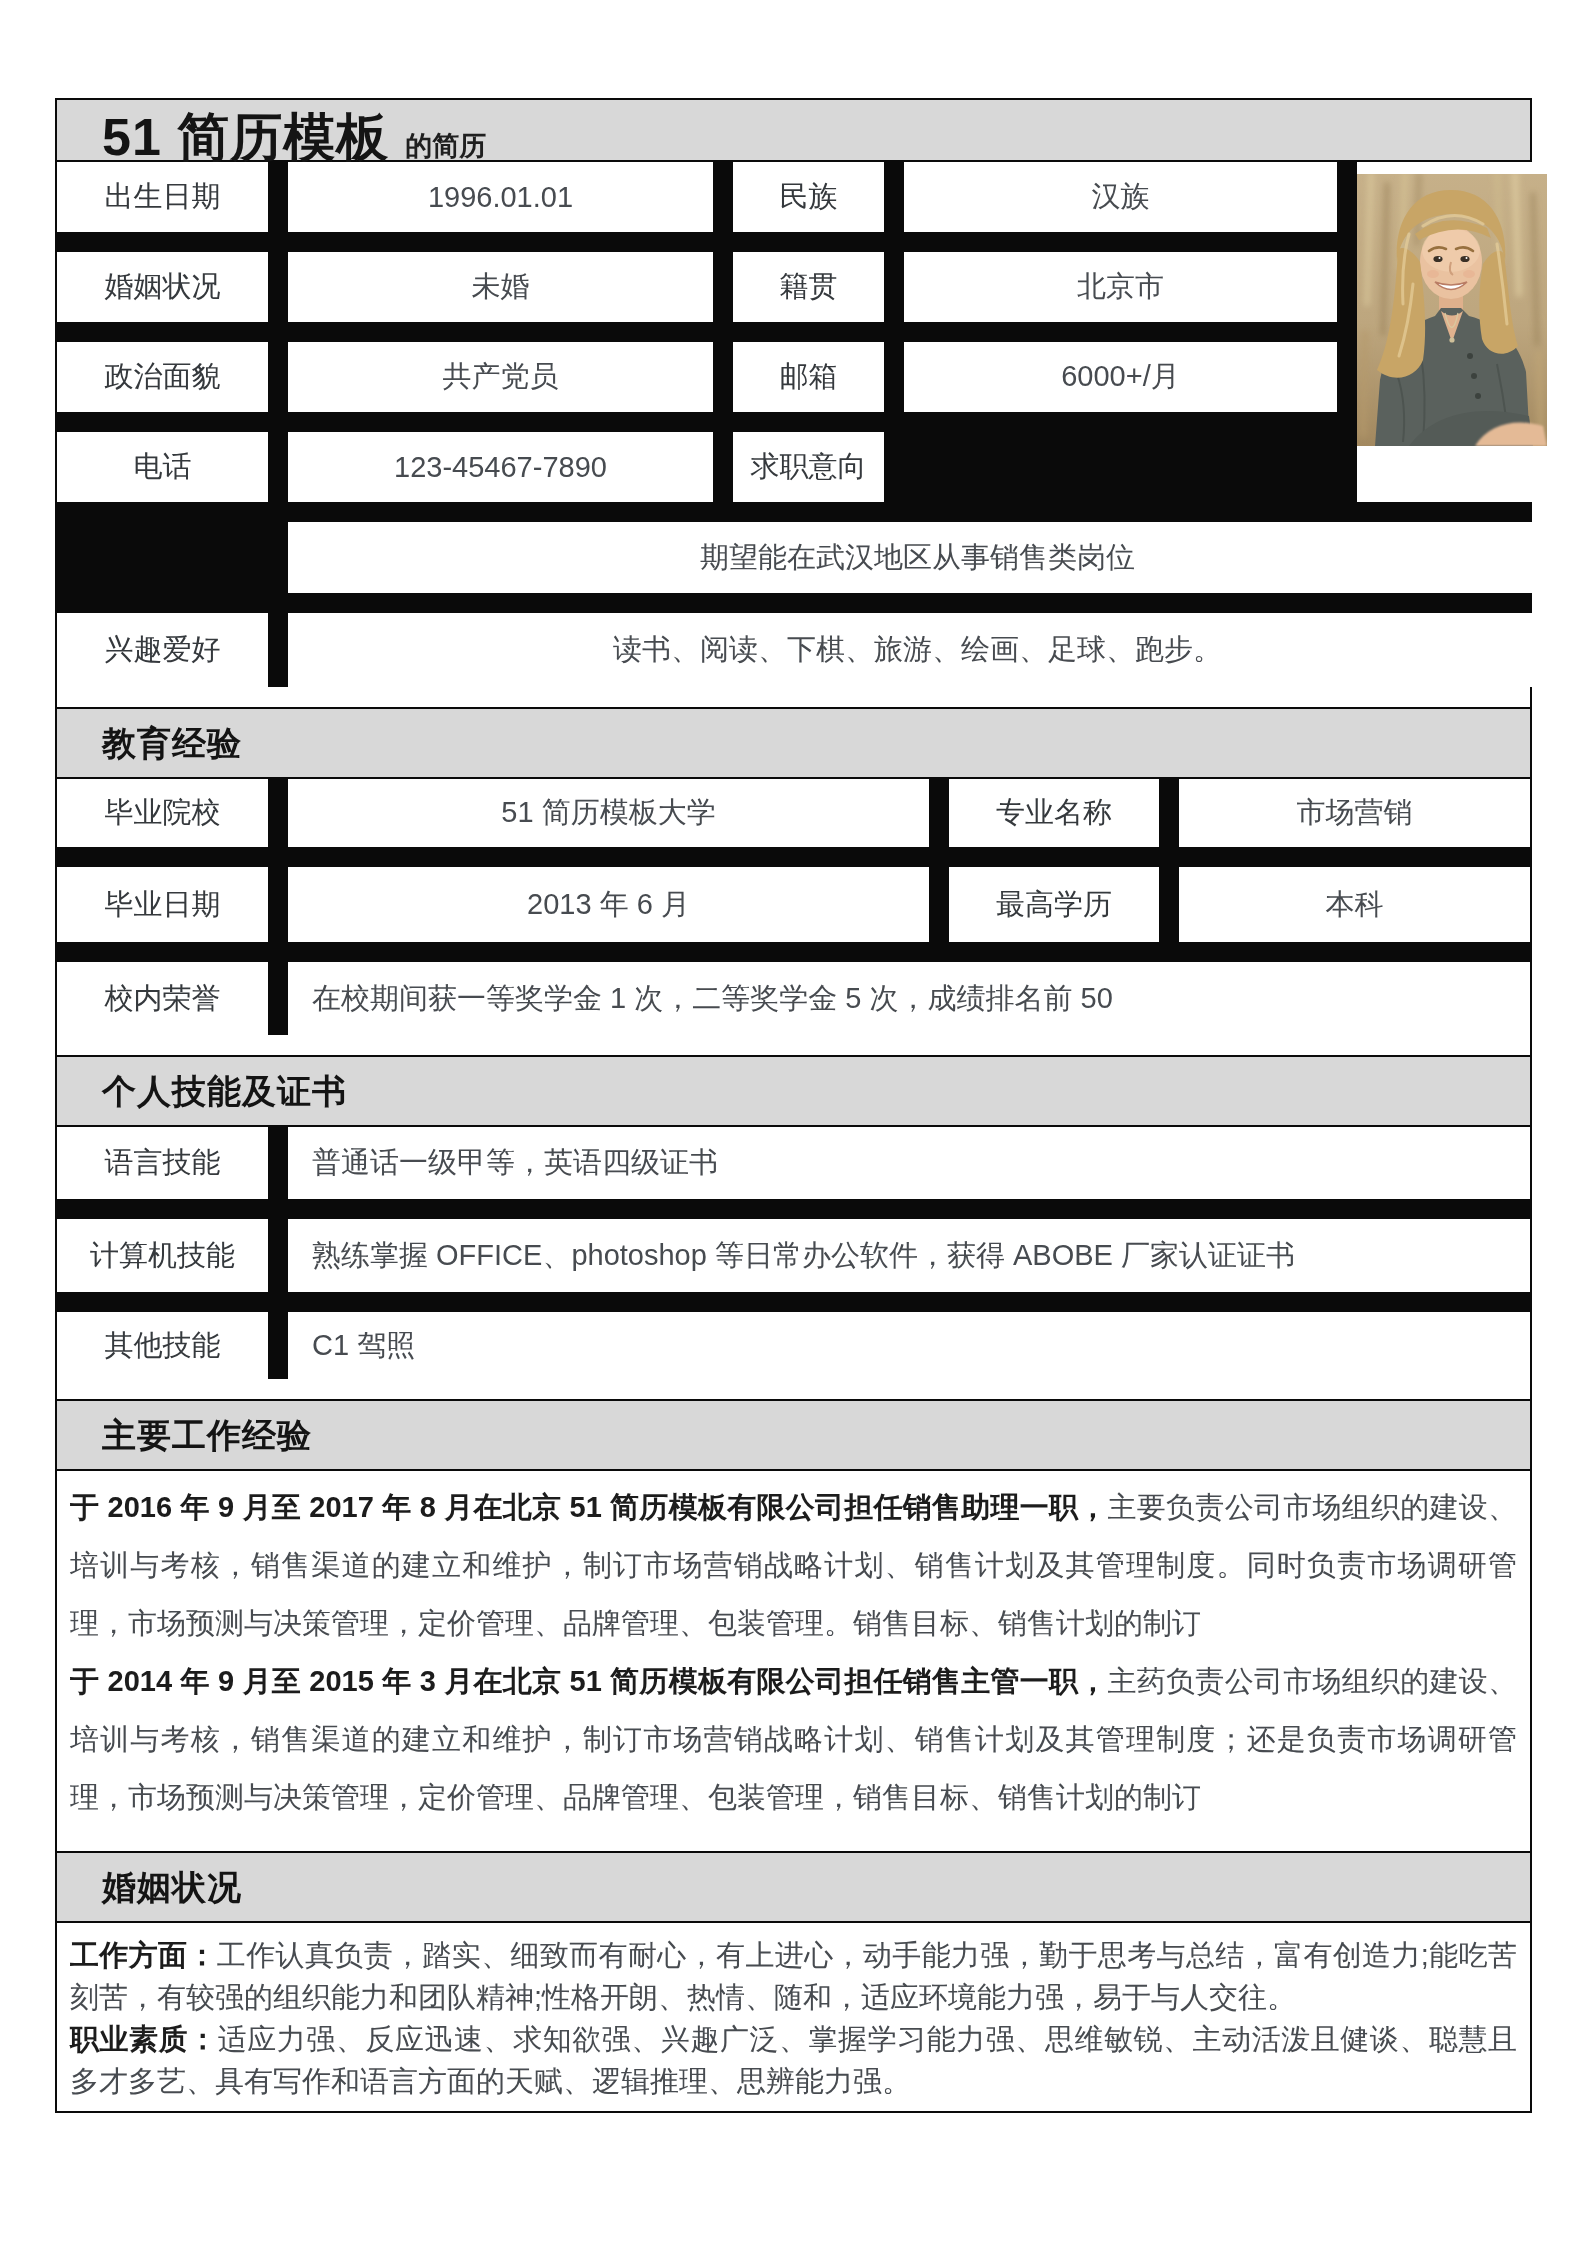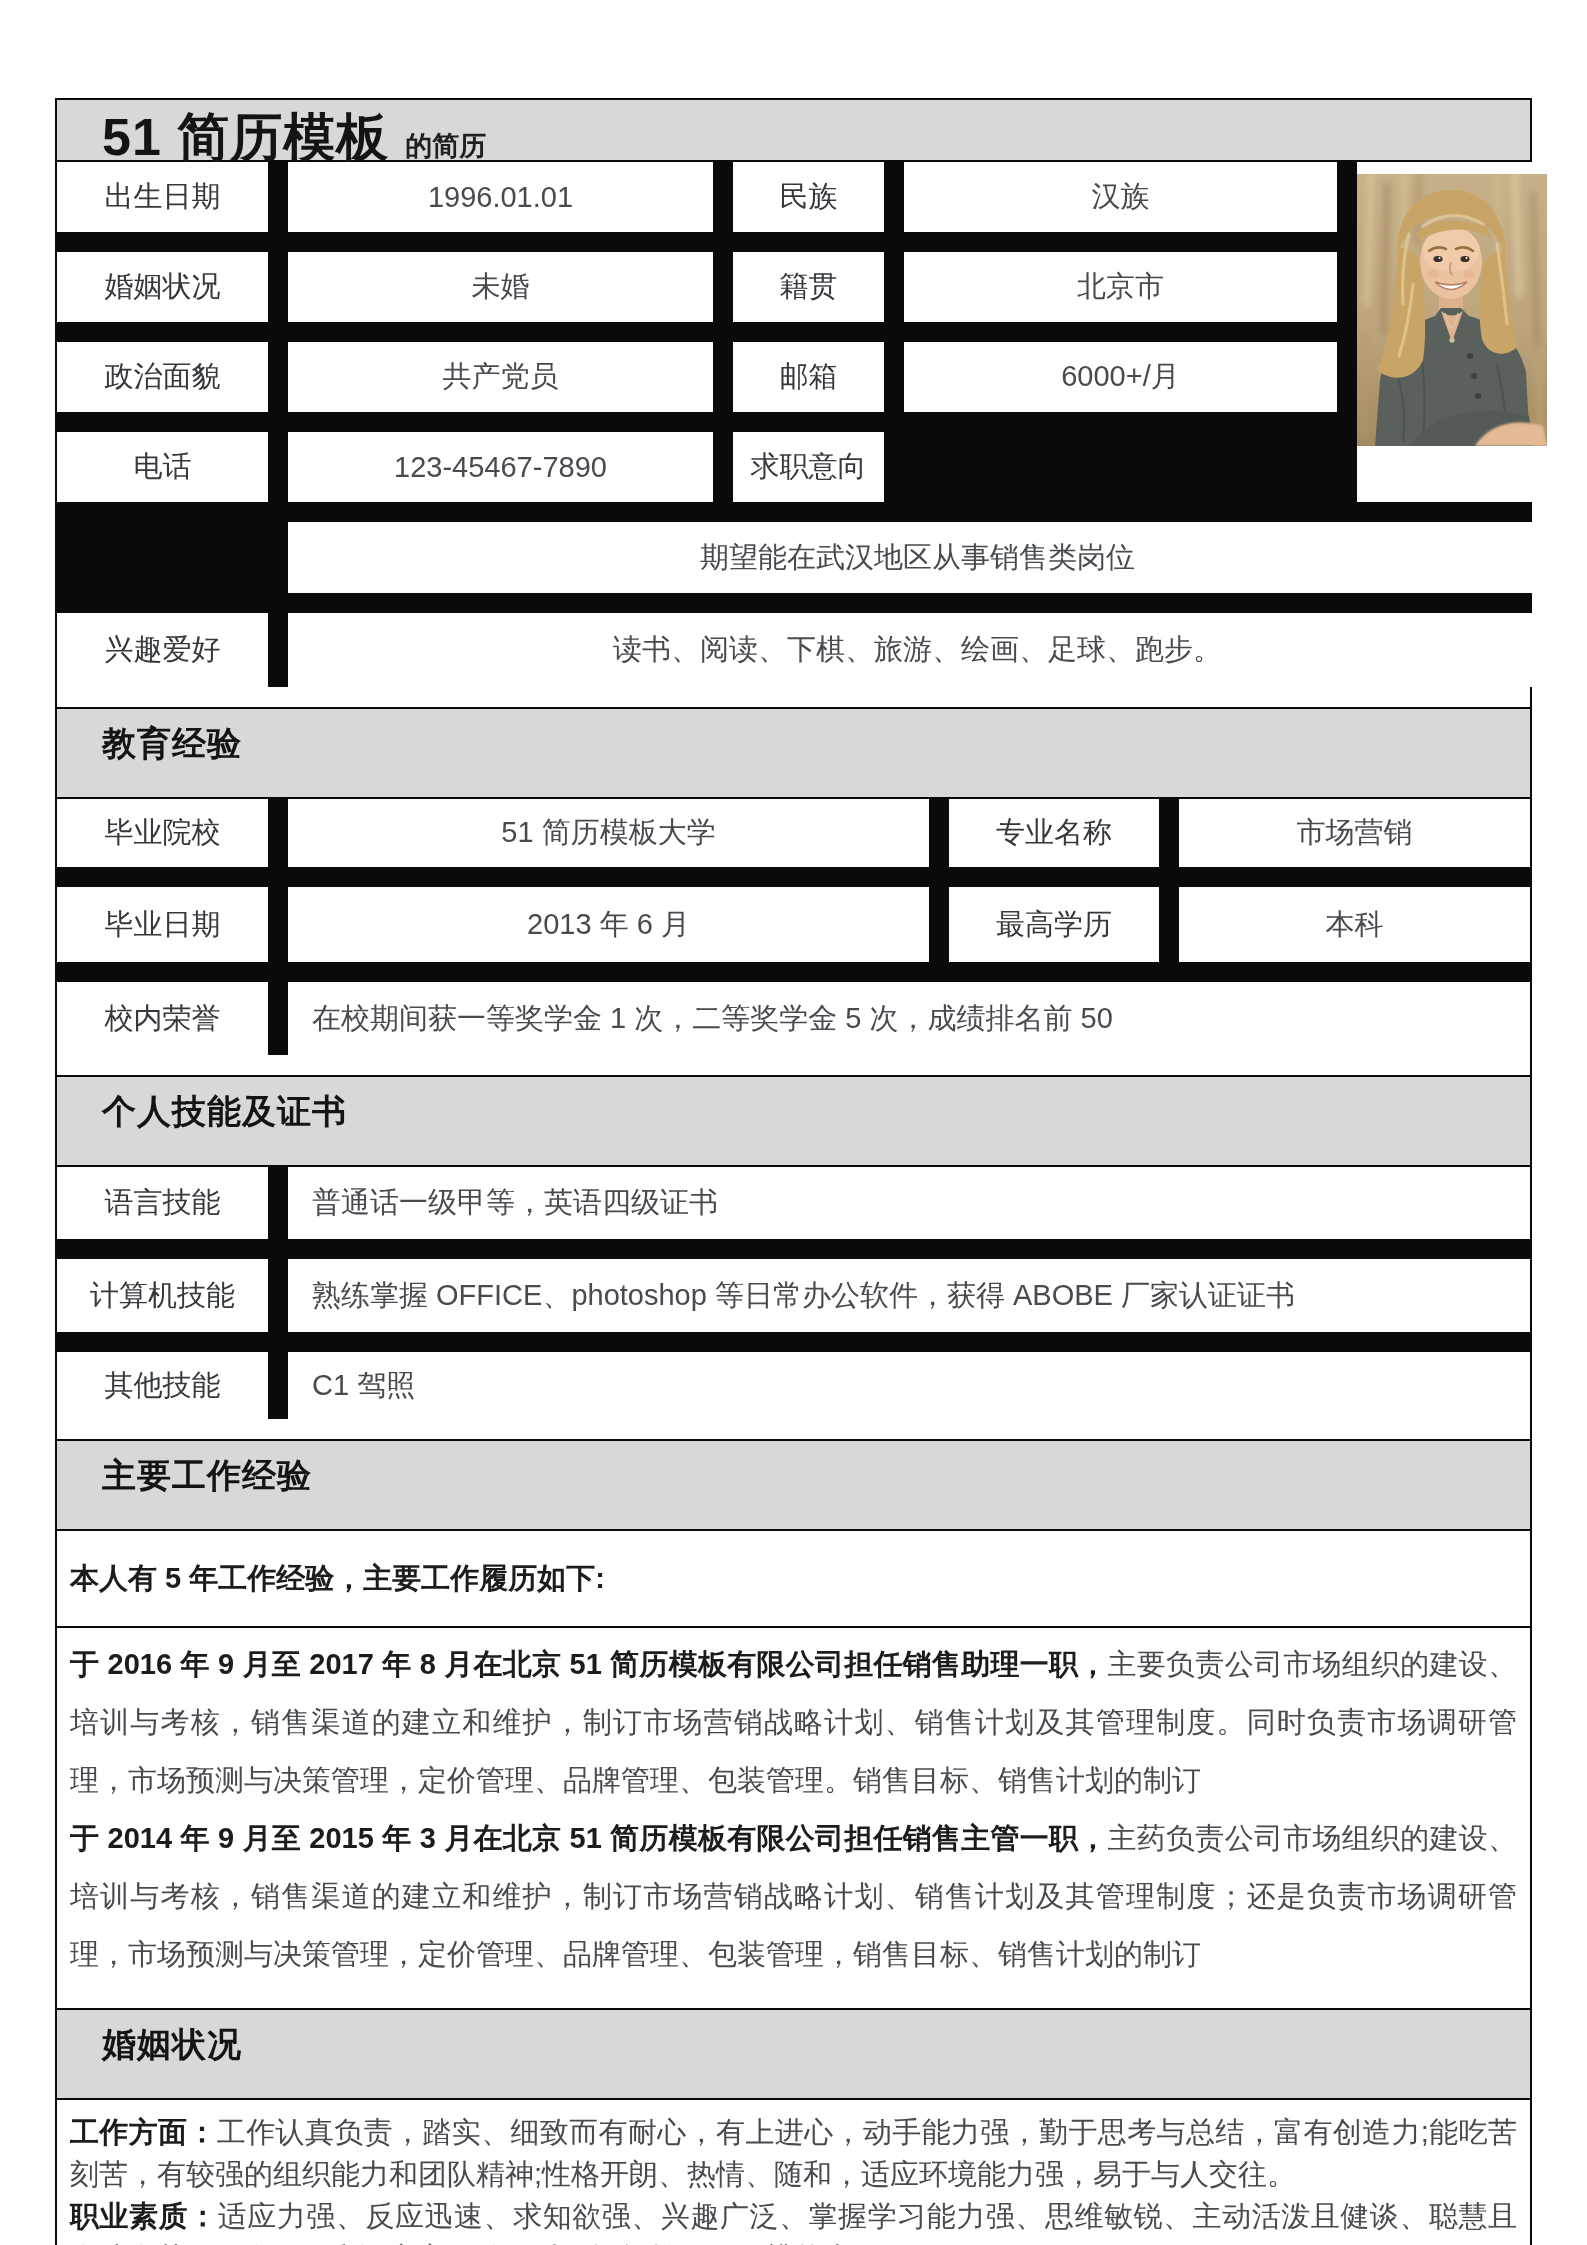--- a/index.html
+++ b/index.html
@@ -3,21 +3,21 @@
 <meta charset="utf-8">
 <style>
   html,body { margin:0; padding:0; background:#ffffff; }
   body { font-family: "Liberation Sans", "DejaVu Sans", sans-serif; }
   .page { position:relative; width:1587px; height:2245px; background:#ffffff; overflow:hidden; }
   .doc  { position:absolute; left:55px; top:98px; width:1477px; }
 
   
   .band { box-sizing:border-box; border:2px solid #0a0a0a; background:#d8d8d8; padding-left:45px; white-space:nowrap; }
   .title-band { height:64px; line-height:74px; }
-  .section-band { height:92px; line-height:68px; margin-top:-2px; }
+  .section-band { height:72px; line-height:68px; margin-top:-2px; }
   .title-name   { font-size:52px; font-weight:700; color:#141414; letter-spacing:1px; }
   .title-suffix { font-size:27px; font-weight:700; color:#1f1f1f; margin-left:16px; }
   .section-title{ font-size:34px; font-weight:700; color:#141414; letter-spacing:1px; }
 
   
   .tbl { display:grid; gap:20px; background:#0a0a0a; border:2px solid #0a0a0a; margin-top:-2px; }
   .tbl > div { background:#ffffff; display:flex; align-items:center; justify-content:center; font-size:29px; }
   .lbl { color:#35393d; }
   .val { color:#474b50; }
   .leftal { justify-content:flex-start !important; padding-left:24px; }
@@ -189,21 +189,20 @@
       <div class="lbl">其他技能</div>
       <div class="val leftal">C1 驾照</div>
     </div>
 
     <div class="spacer"></div>
 
     <div class="band section-band">
       <span class="section-title">主要工作经验</span>
     </div>
     <div class="block">
-      <div class="work-intro">本人有 5 年工作经验，主要工作履历如下:</div>
       <div class="paras">
         <p><b>于 2016 年 9 月至 2017 年 8 月在北京 51 简历模板有限公司担任销售助理一职，</b><span>主要负责公司市场组织的建设、培训与考核，销售渠道的建立和维护，制订市场营销战略计划、销售计划及其管理制度。同时负责市场调研管理，市场预测与决策管理，定价管理、品牌管理、包装管理。销售目标、销售计划的制订</span></p>
         <p><b>于 2014 年 9 月至 2015 年 3 月在北京 51 简历模板有限公司担任销售主管一职，</b><span>主药负责公司市场组织的建设、培训与考核，销售渠道的建立和维护，制订市场营销战略计划、销售计划及其管理制度；还是负责市场调研管理，市场预测与决策管理，定价管理、品牌管理、包装管理，销售目标、销售计划的制订</span></p>
       </div>
     </div>
 
     <div class="spacer"></div>
 
     <div class="band section-band">
       <span class="section-title">婚姻状况</span>

